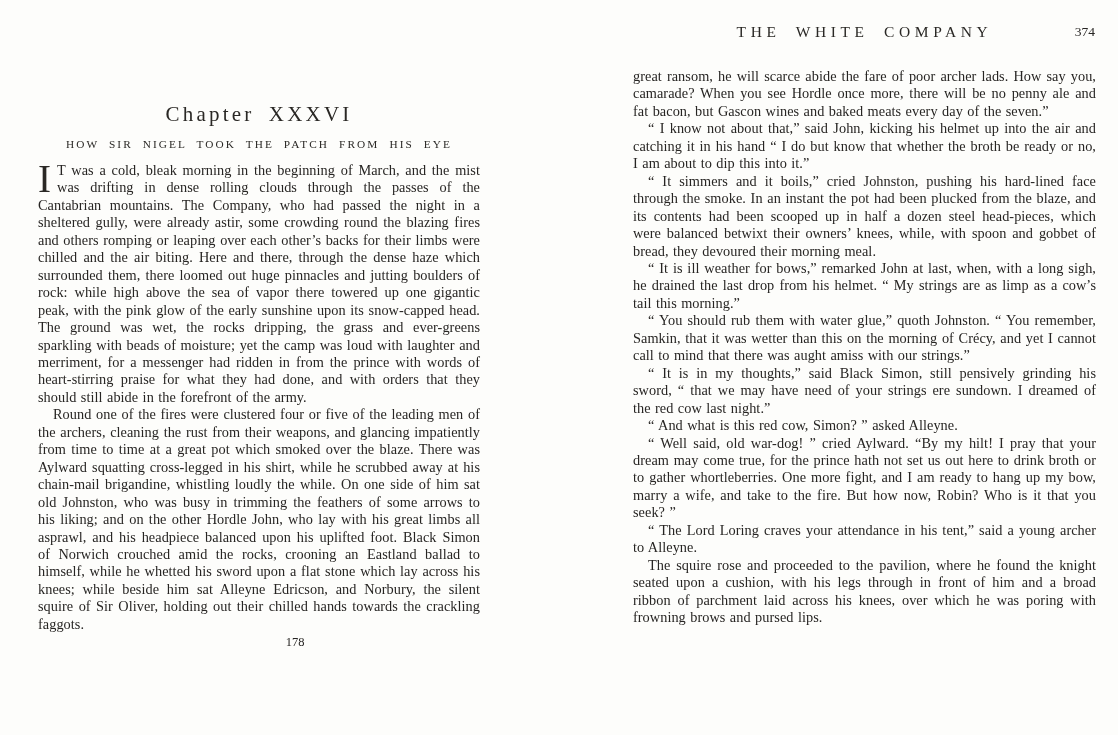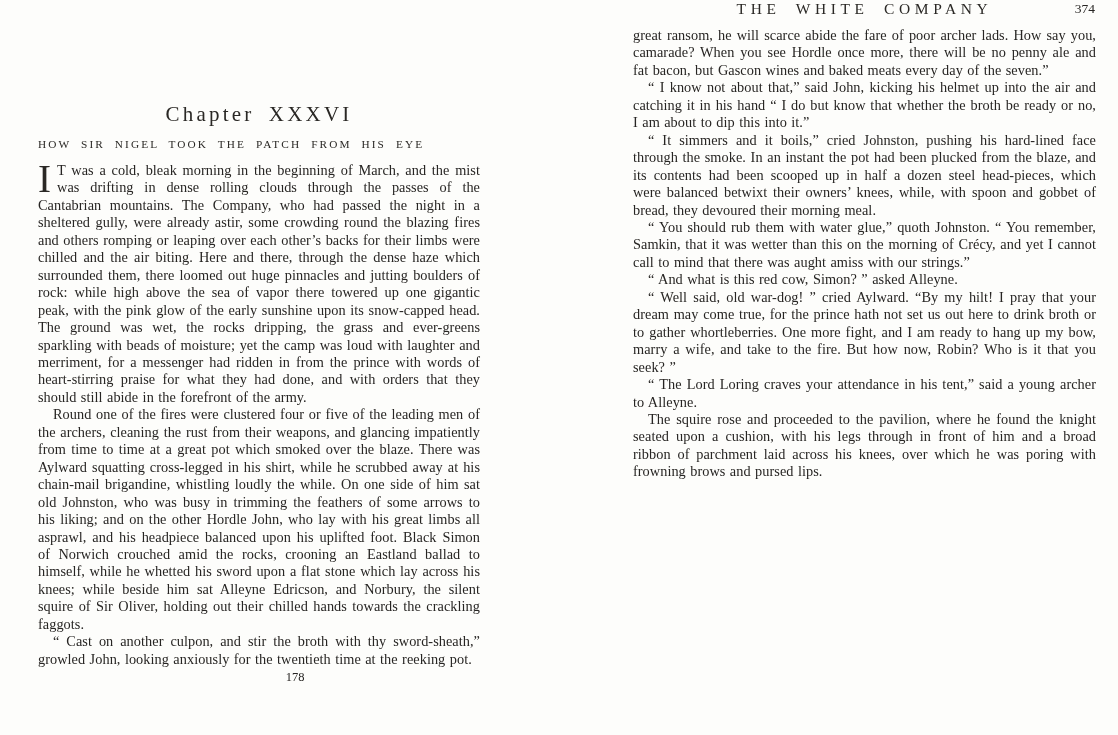--- a/index.html
+++ b/index.html
@@ -23,21 +23,21 @@
     text-align: center;
     letter-spacing: 3.2px;
     word-spacing: 6px;
     color: #2a2825;
     font-family: Liberation Serif, serif;
   }
   .chapter-subtitle {
     margin: 11px 0 0 0;
     font-size: 11.3px;
     font-weight: 400;
-    text-align: left;
+    text-align: center;
     letter-spacing: 2.1px;
     word-spacing: 5px;
     color: #2a2825;
     white-space: nowrap;
   }
   .body-text { margin-top: 12px; }
   .body-text p {
     margin: 0;
     font-size: 14.3px;
     line-height: 17.45px;
@@ -55,66 +55,68 @@
   }
   .folio-left {
     margin-top: 2px;
     text-align: center;
     font-size: 12.5px;
     position: relative;
     left: 36px;
   }
   .header-row {
     position: relative;
+    margin-top: 23px;
     height: 18px;
   }
   .running-header {
     text-align: center;
     font-size: 15.5px;
     letter-spacing: 4.6px;
     word-spacing: 7px;
     color: #2a2825;
   }
   .folio-right {
     position: absolute;
     right: 1px;
     top: 1px;
     font-size: 13.5px;
   }
-  .page-right .body-text { margin-top: 9px; }
+  .page-right .body-text { margin-top: 27px; }
 </style>
 </head>
 <body>
 
 <div class="spread">
 
   <div class="page page-left">
     <h1 class="chapter-title">Chapter XXXVI</h1>
     <h2 class="chapter-subtitle">HOW SIR NIGEL TOOK THE PATCH FROM HIS EYE</h2>
 
     <div class="body-text">
       <p><span class="dropcap">I</span><span>T was a cold, bleak morning in the beginning of March, and the mist was drifting in dense rolling clouds through the passes of the Cantabrian mountains.  The Company, who had passed the night in a sheltered gully, were already astir, some crowding round the blazing fires and others romping or leaping over each other’s backs for their limbs were chilled and the air biting.  Here and there, through the dense haze which surrounded them, there loomed out huge pinnacles and jutting boulders of rock: while high above the sea of vapor there towered up one gigantic peak, with the pink glow of the early sunshine upon its snow-capped head.  The ground was wet, the rocks dripping, the grass and ever-greens sparkling with beads of moisture; yet the camp was loud with laughter and merriment, for a messenger had ridden in from the prince with words of heart-stirring praise for what they had done, and with orders that they should still abide in the forefront of the army.</span></p>
       <p class="indent">Round one of the fires were clustered four or five of the leading men of the archers, cleaning the rust from their weapons, and glancing impatiently from time to time at a great pot which smoked over the blaze. There was Aylward squatting cross-legged in his shirt, while he scrubbed away at his chain-mail brigandine, whistling loudly the while.  On one side of him sat old Johnston, who was busy in trimming the feathers of some arrows to his liking; and on the other Hordle John, who lay with his great limbs all asprawl, and his headpiece balanced upon his uplifted foot.  Black Simon of Norwich crouched amid the rocks, crooning an Eastland ballad to himself, while he whetted his sword upon a flat stone which lay across his knees; while beside him sat Alleyne Edricson, and Norbury, the silent squire of Sir Oliver, holding out their chilled hands towards the crackling faggots.</p>
-      <p class="indent">“ Cast on another culpon, and stir the broth with thy sword-sheath,” growled John, looking anxiously for the twentieth time at the reeking pot.</p>
     </div>
 
     <div class="folio-left">178</div>
   </div>
 
   <div class="page page-right">
     <div class="header-row">
       <div class="running-header">THE WHITE COMPANY</div>
       <div class="folio-right">374</div>
     </div>
 
     <div class="body-text">
       <p>great ransom, he will scarce abide the fare of poor archer lads.  How say you, camarade?  When you see Hordle once more, there will be no penny ale and fat bacon, but Gascon wines and baked meats every day of the seven.”</p>
       <p class="indent">“ I know not about that,” said John, kicking his helmet up into the air and catching it in his hand  “ I do but know that whether the broth be ready or no, I am about to dip this into it.”</p>
       <p class="indent">“ It simmers and it boils,” cried Johnston, pushing his hard-lined face through the smoke.  In an instant the pot had been plucked from the blaze, and its contents had been scooped up in half a dozen steel head-pieces, which were balanced betwixt their owners’ knees, while, with spoon and gobbet of bread, they devoured their morning meal.</p>
+      <p class="indent">“ It is ill weather for bows,” remarked John at last, when, with a long sigh, he drained the last drop from his helmet.  “ My strings are as limp as a cow’s tail this morning.”</p>
       <p class="indent">“ You should rub them with water glue,” quoth Johnston.  “ You remember, Samkin, that it was wetter than this on the morning of Crécy, and yet I cannot call to mind that there was aught amiss with our strings.”</p>
+      <p class="indent">“ It is in my thoughts,” said Black Simon, still pensively grinding his sword, “ that we may have need of your strings ere sundown.  I dreamed of the red cow last night.”</p>
       <p class="indent">“ And what is this red cow, Simon? ” asked Alleyne.</p>
       <p class="indent">“ Well said, old war-dog! ” cried Aylward.  “By my hilt! I pray that your dream may come true, for the prince hath not set us out here to drink broth or to gather whortleberries.  One more fight, and I am ready to hang up my bow, marry a wife, and take to the fire.  But how now, Robin?  Who is it that you seek? ”</p>
       <p class="indent">“ The Lord Loring craves your attendance in his tent,” said a young archer to Alleyne.</p>
       <p class="indent">The squire rose and proceeded to the pavilion, where he found the knight seated upon a cushion, with his legs through in front of him and a broad ribbon of parchment laid across his knees, over which he was poring with frowning brows and pursed lips.</p>
     </div>
   </div>
 
 </div>
 
 </body></html>

